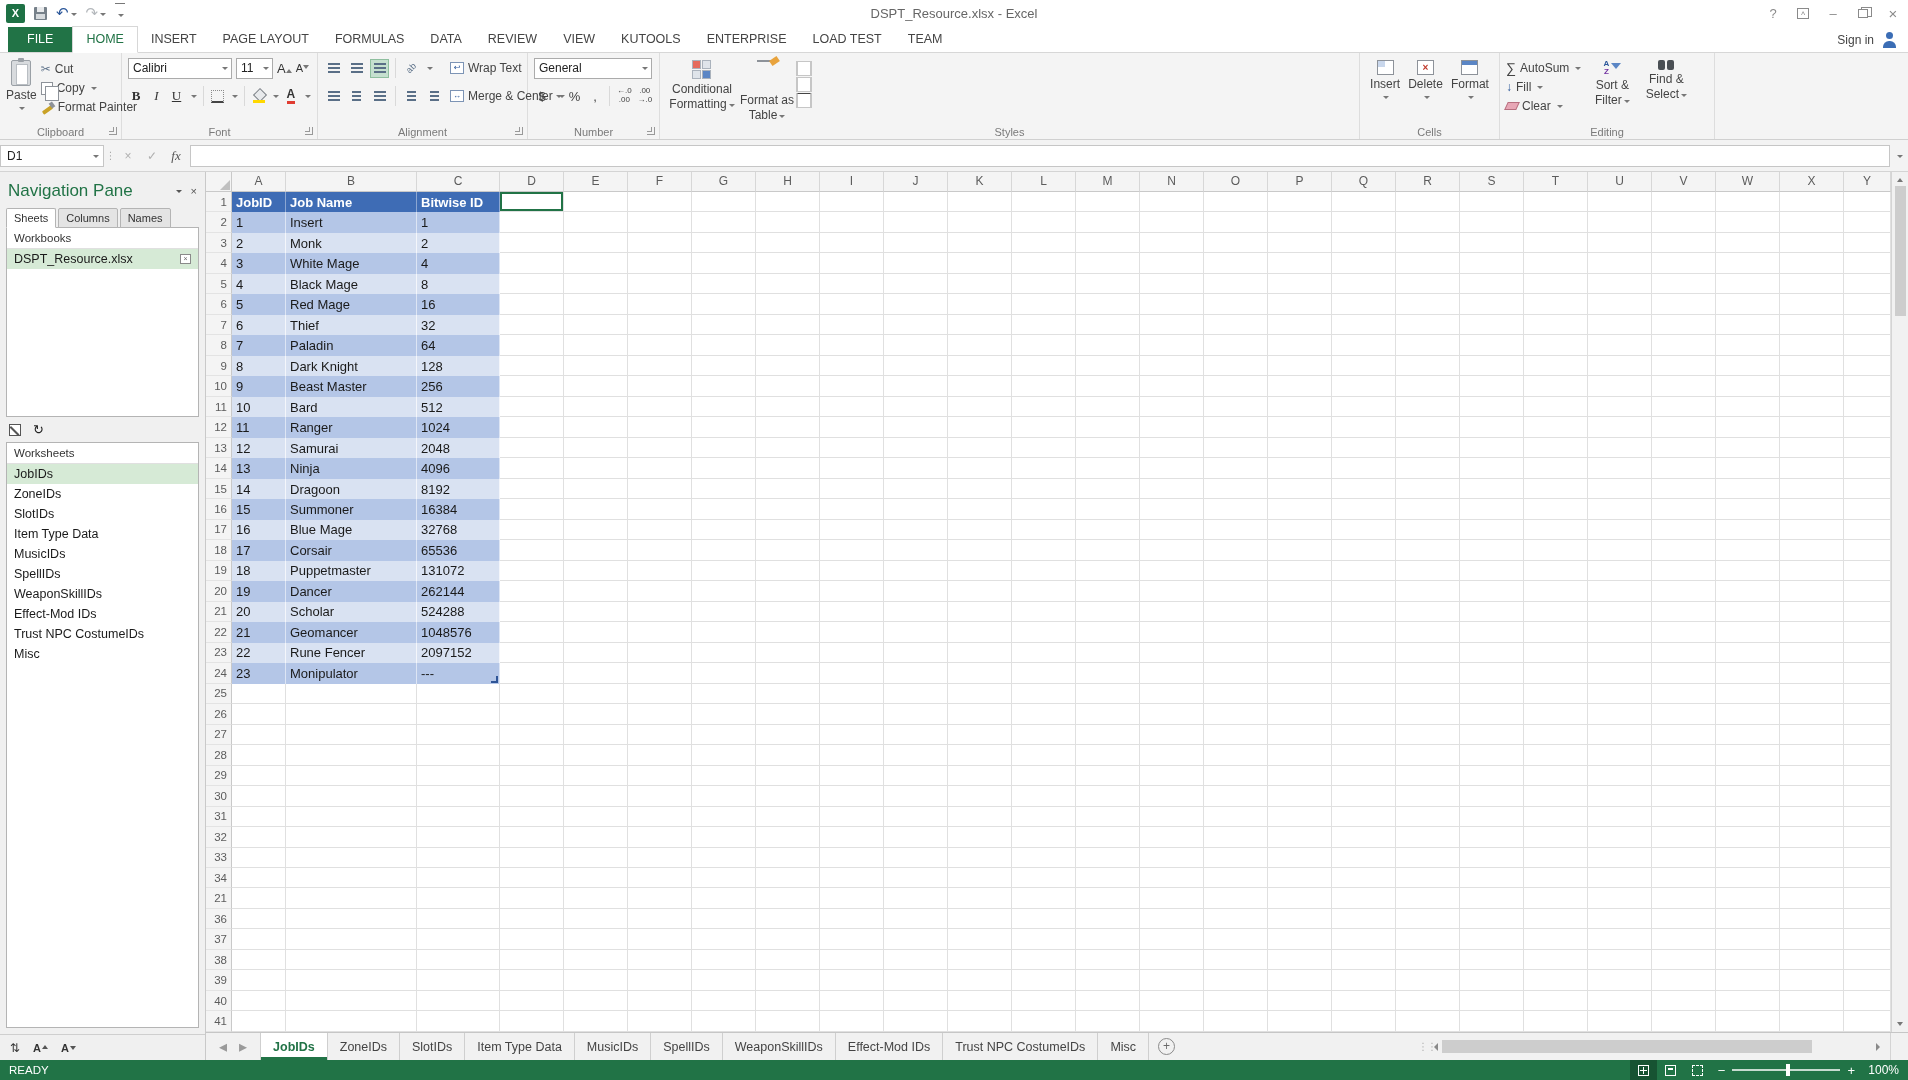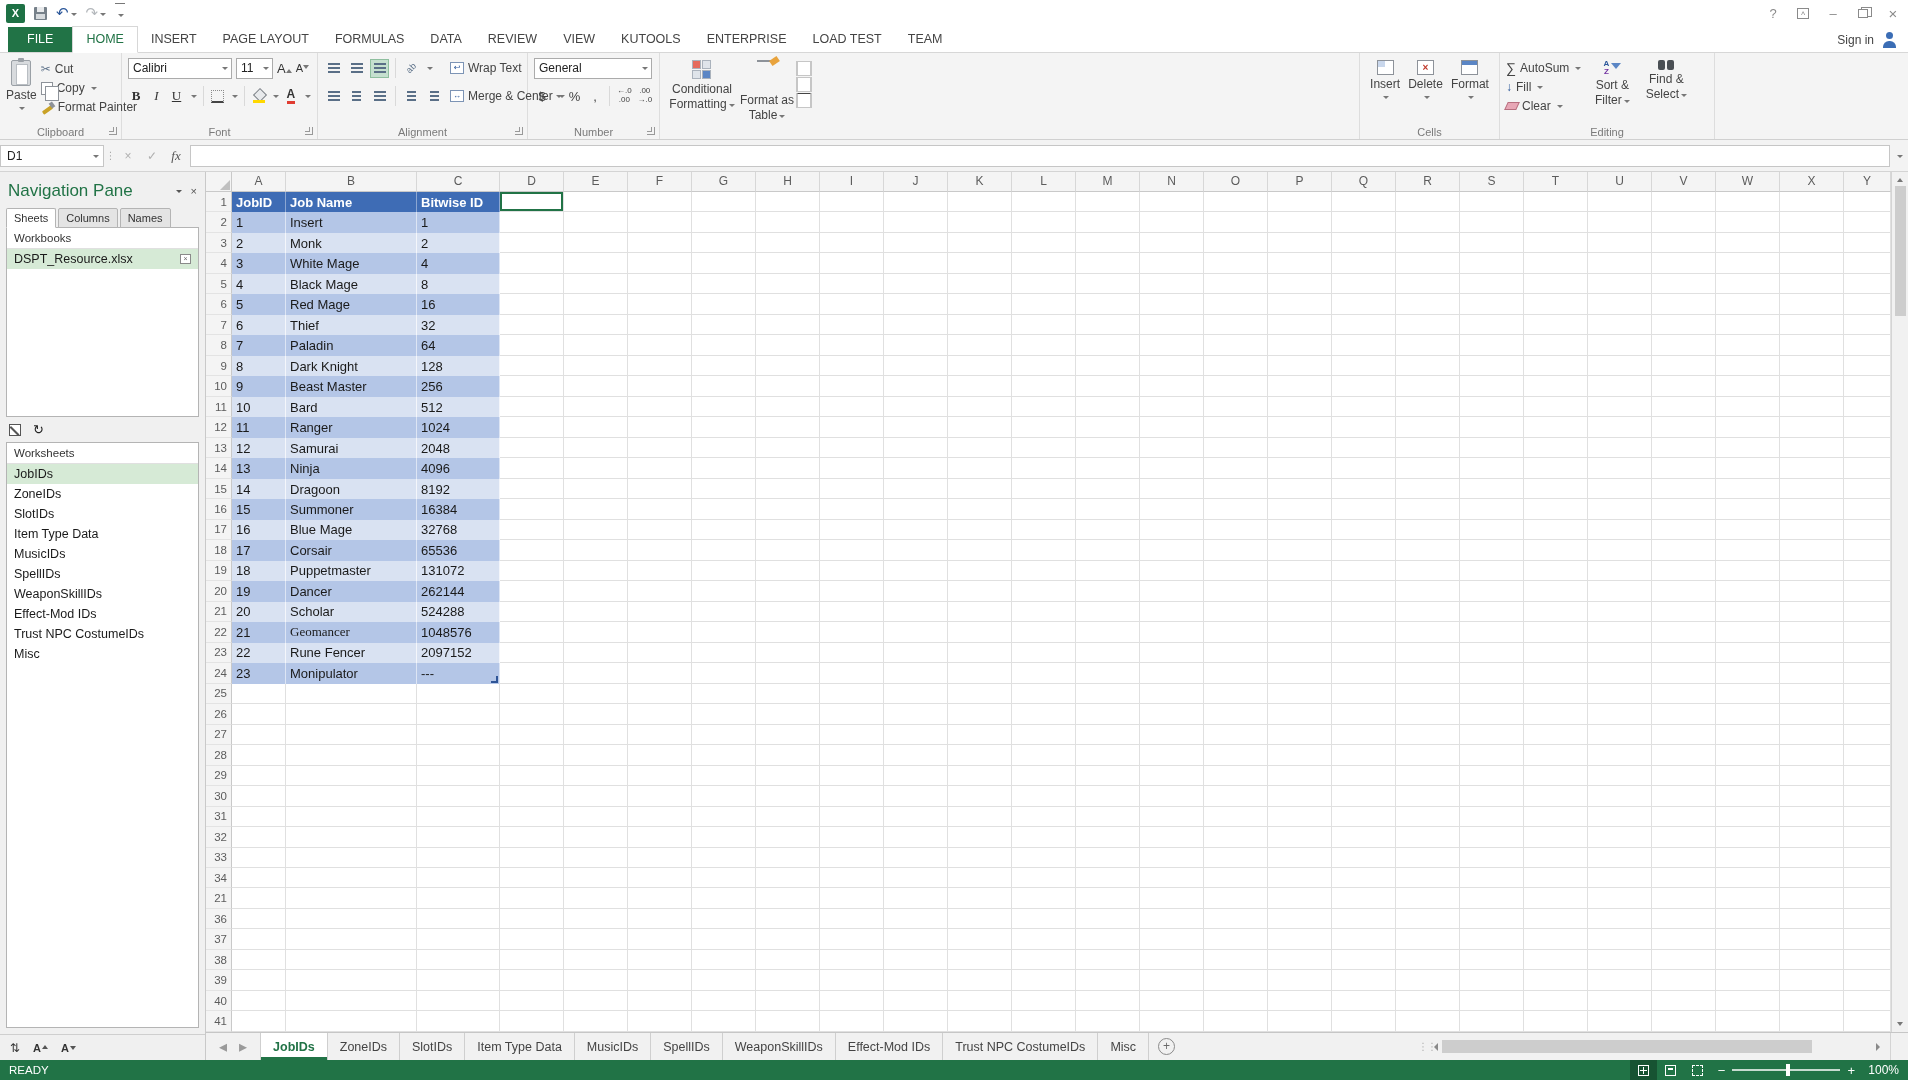--- a/index.html
+++ b/index.html
@@ -188,20 +188,21 @@
 <body>
 
 <div class="titlebar">
   <div class="qat">
     <div class="xlicon">X</div>
     <div class="saveicon"></div>
     <span><span class="undo">↶</span><span class="dda"></span></span>
     <span><span class="redo">↷</span><span class="dda"></span></span>
     <span class="qatmore"><span class="dda"></span></span>
   </div>
+  <div class="wintitle">DSPT_Resource.xlsx - Excel</div>
   <div class="winctrls">
     <div class="wbtn">?</div>
     <div class="wbtn">
         <span class="ribopt">˄</span>
       </div>
     <div class="wbtn">–</div>
     <div class="wbtn">
         <span class="restore"></span>
       </div>
     <div class="wbtn closex">×</div>
@@ -391,20 +392,21 @@
       <span>
           <span class="tri-up"></span>
         </span>
       <span>
           <span class="tri-dn"></span>
         </span>
       <span>
           <span class="tri-dn" style="border-top-color:#444;"></span>
         </span>
     </div>
+    <div class="rgl">Styles</div>
   </div>
 
   <div class="rgroup" style="width:140px; display:flex; justify-content:space-around;">
     <div class="bigbtn">
       <span class="cellic ins"></span>
       <div class="biglabel">Insert</div>
         <span class="dda"></span>
     </div>
     <div class="bigbtn">
       <span class="cellic del">×</span>
@@ -1135,21 +1137,21 @@
               <div class="cell" style="width: 64px;"></div>
               <div class="cell" style="width: 64px;"></div>
               <div class="cell" style="width: 64px;"></div>
               <div class="cell" style="width: 64px;"></div>
               <div class="cell" style="width: 64px;"></div>
               <div class="cell" style="flex: 1 1 0%;"></div>
             </div>
             <div class="grow">
               <div class="gutter">22</div>
               <div class="cell dark" style="width: 54px;">21</div>
-              <div class="cell dark" style="width: 131px; font-family: Liberation Serif, serif;">Geomancer</div>
+              <div class="cell dark" style="width: 131px;">Geomancer</div>
               <div class="cell dark" style="width: 83px;">1048576</div>
               <div class="cell" style="width: 64px;"></div>
               <div class="cell" style="width: 64px;"></div>
               <div class="cell" style="width: 64px;"></div>
               <div class="cell" style="width: 64px;"></div>
               <div class="cell" style="width: 64px;"></div>
               <div class="cell" style="width: 64px;"></div>
               <div class="cell" style="width: 64px;"></div>
               <div class="cell" style="width: 64px;"></div>
               <div class="cell" style="width: 64px;"></div>

